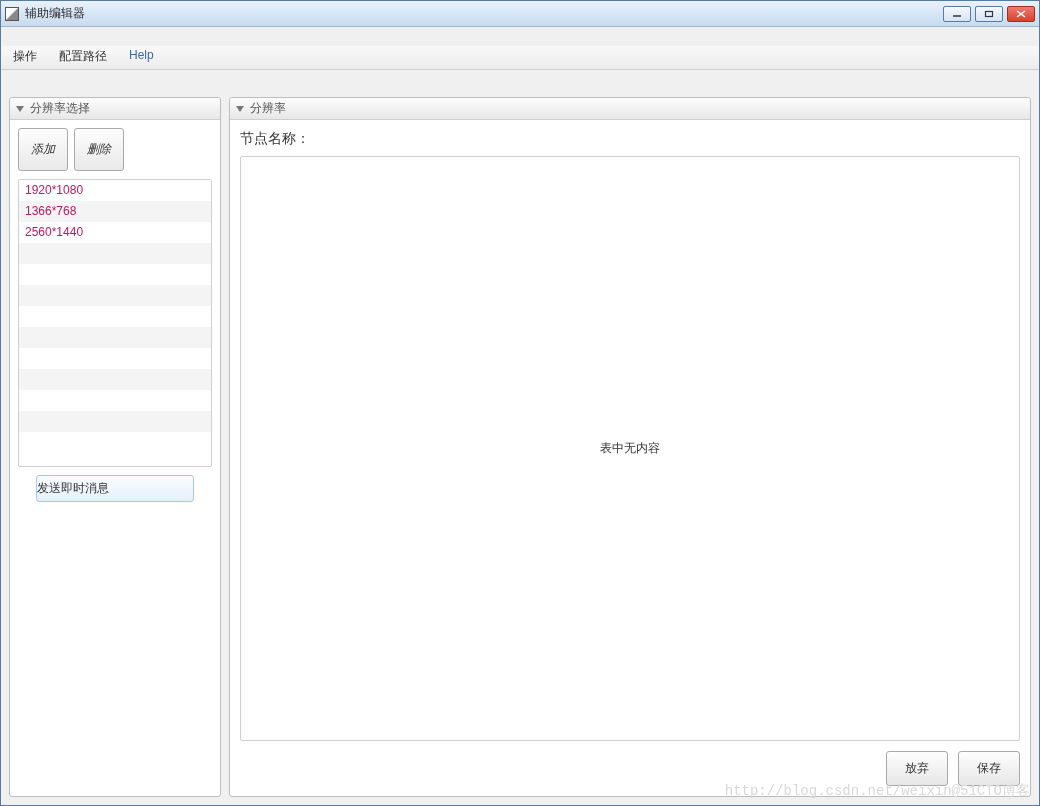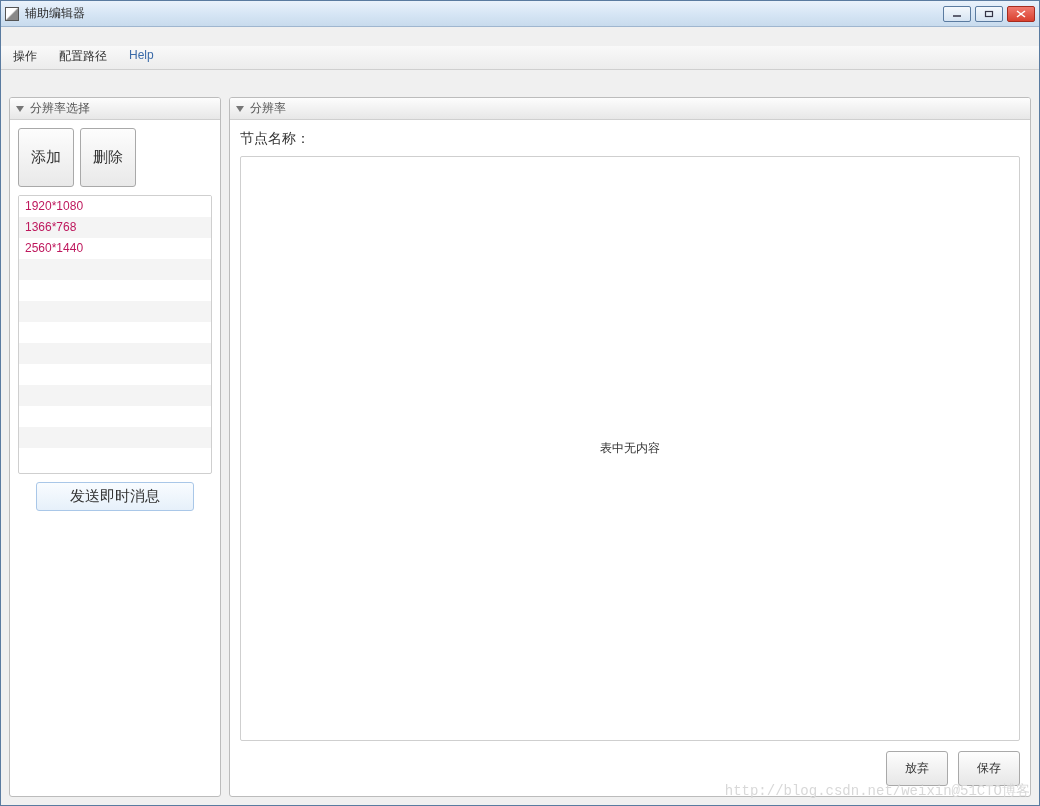--- a/index.html
+++ b/index.html
@@ -119,27 +119,28 @@
       flex: 1;
       display: flex;
       flex-direction: column;
     }
     .btn-row {
       display: flex;
       gap: 6px;
       margin-bottom: 8px;
     }
     .btn {
-      padding: 19px 12px;
+      padding: 12px 12px;
       border: 1px solid #a9a9a9;
       border-radius: 3px;
       background: linear-gradient(to bottom,#fdfdfd,#e9e9e9);
       color: #333;
       cursor: pointer;
-      font-size: 15px;
+      font-size: 12px;
+      font-style: italic;
     }
     .res-list {
       flex: 1;
       border: 1px solid #cfcfcf;
       border-radius: 2px;
       overflow: hidden;
       display: flex;
       flex-direction: column;
     }
     .res-item {
@@ -154,27 +155,26 @@
       flex:1;
       overflow:hidden;
     }
     .res-filler-row {
       height:21px;
     }
     .res-filler-row.alt, .res-item.alt { background:#f4f4f4; }
     .send-btn {
       margin: 8px 18px 0 18px;
       padding: 4px 0;
-      text-align: center;
       border: 1px solid #a9c7e8;
       border-radius: 3px;
       background: linear-gradient(to bottom,#f9fcff,#e6f0fa);
       color: #333;
       cursor: pointer;
-      font-size: 15px;
+      font-size: 12px;
     }
     .right-body {
       padding: 10px;
       flex:1;
       display:flex;
       flex-direction:column;
     }
     .node-label {
       color: #333;
       margin-bottom: 8px;

